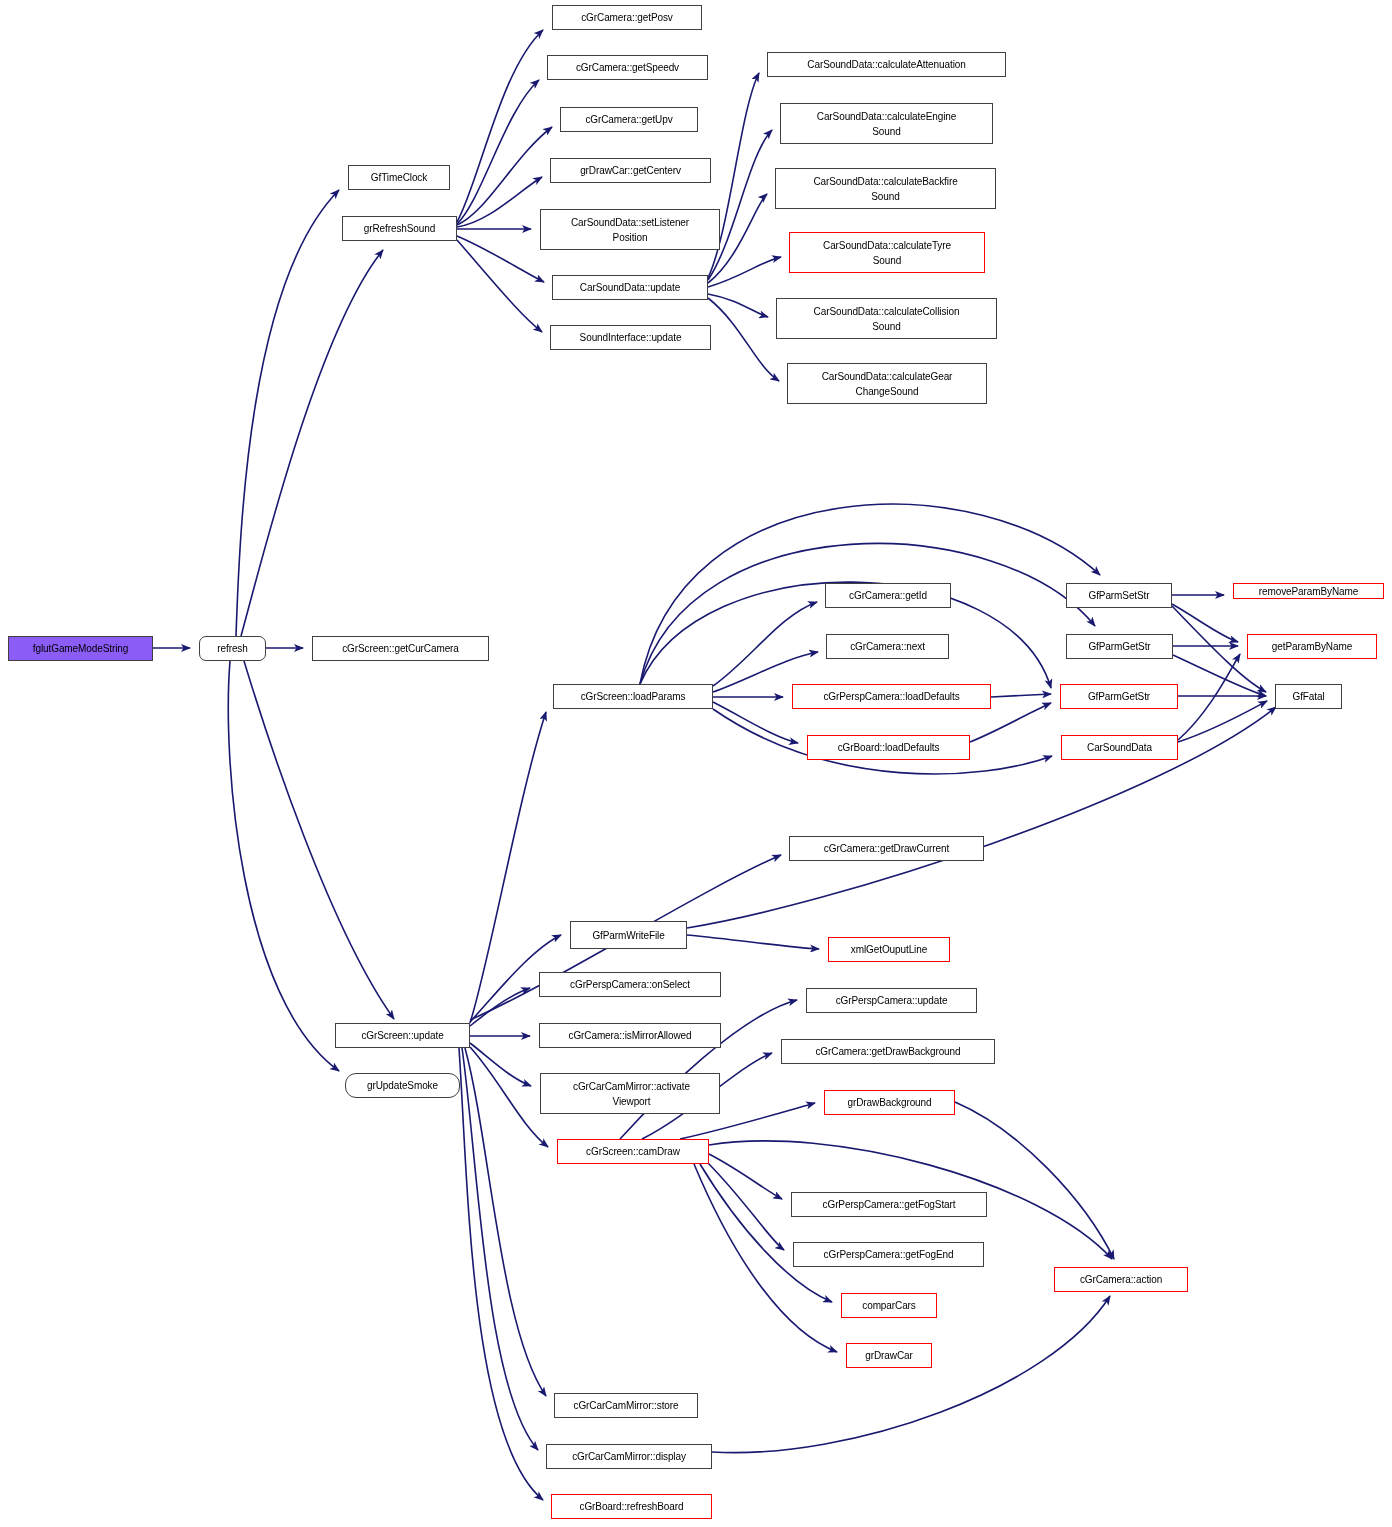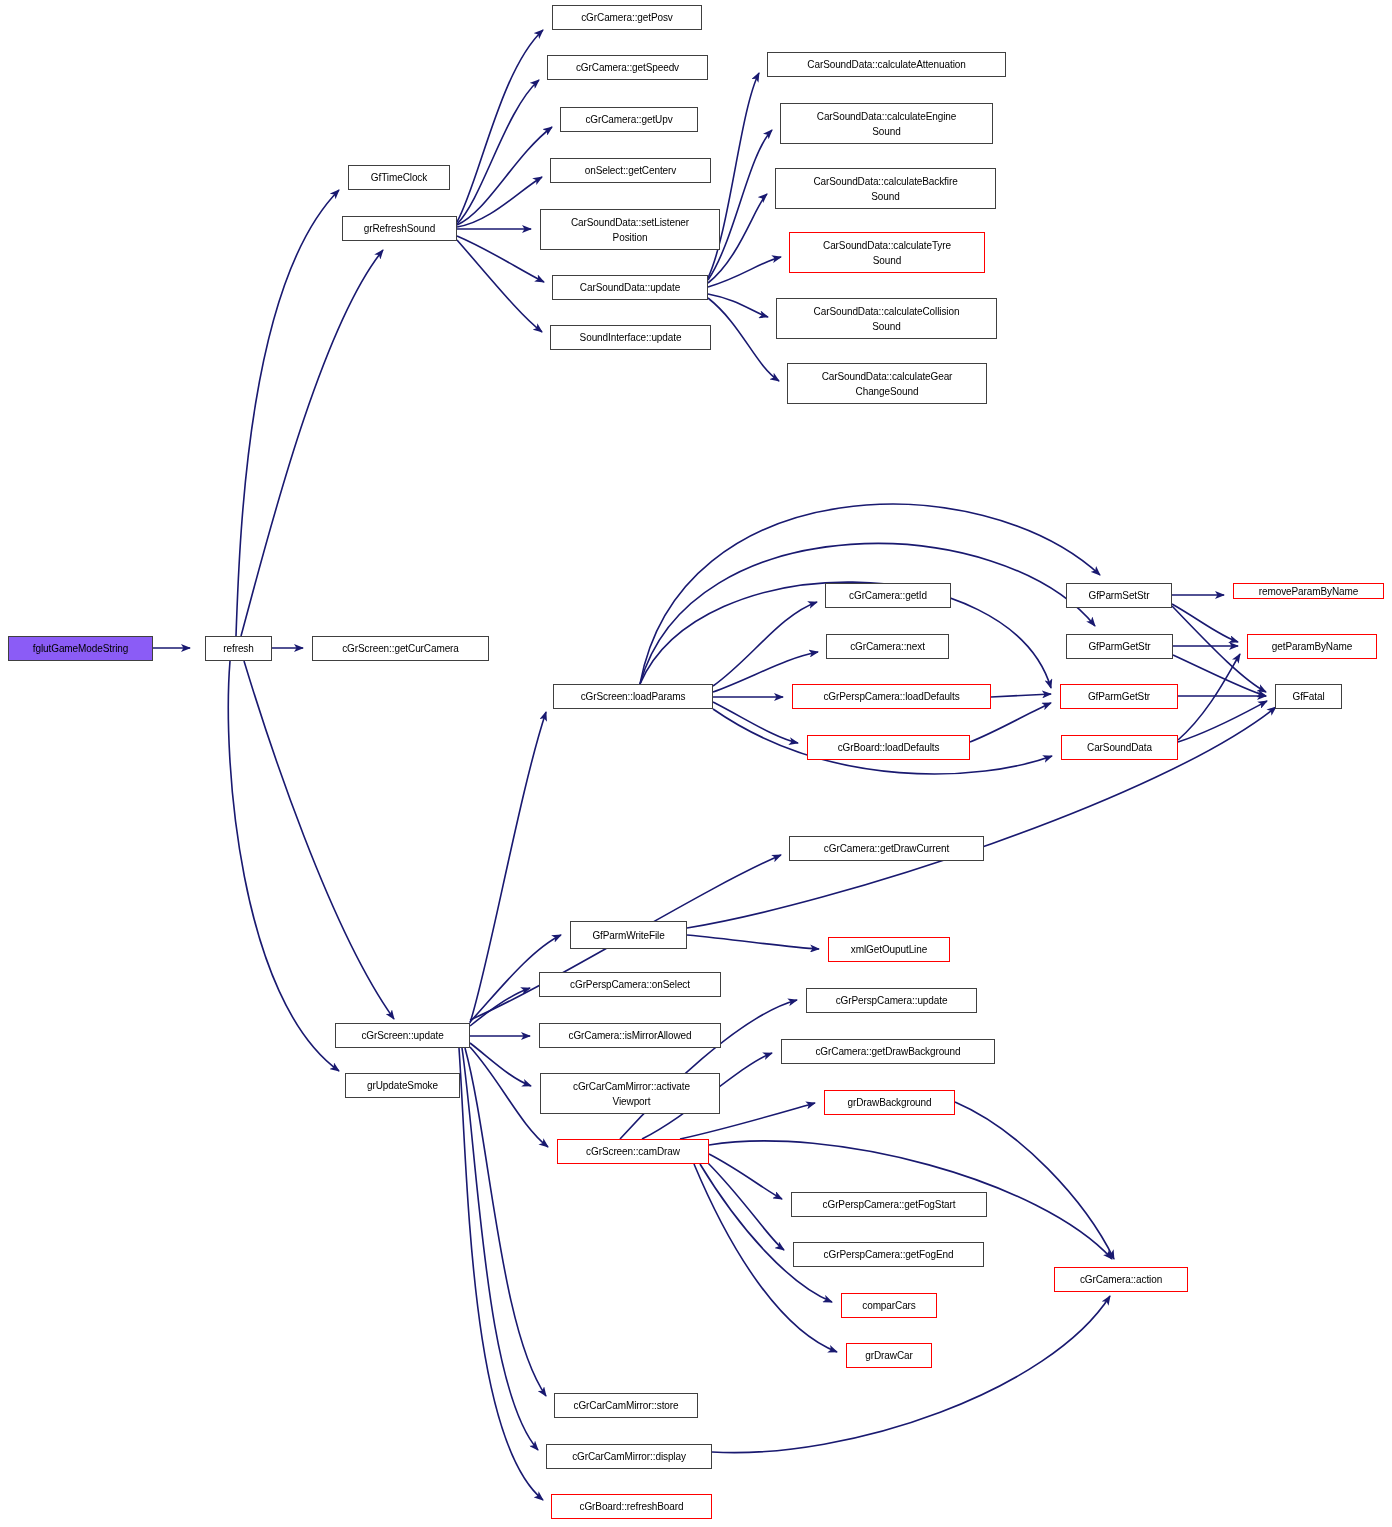--- a/index.html
+++ b/index.html
@@ -170,35 +170,35 @@
       <path d="M709,1145 C830,1125 1040,1180 1112,1259"></path>
 
       <path d="M955,1102 C1020,1130 1085,1200 1114,1259"></path>
 
       <path d="M712,1452 C850,1460 1050,1390 1110,1296"></path>
     </g>
   </svg>
 
   <div class="node root" style="left:8px; top:636px; width:145px; height:25px;">fglutGameModeString</div>
 
-  <div class="node" style="left:205px; top:636px; width:67px; height:25px;">refresh</div>
+  <div class="node" style="left:199px; top:636px; width:67px; height:25px;border-radius:7px;">refresh</div>
 
   <div class="node" style="left:312px; top:636px; width:177px; height:25px;">cGrScreen::getCurCamera</div>
 
   <div class="node" style="left:348px; top:165px; width:102px; height:25px;">GfTimeClock</div>
 
   <div class="node" style="left:342px; top:216px; width:115px; height:25px;">grRefreshSound</div>
 
   <div class="node" style="left:552px; top:5px; width:150px; height:25px;">cGrCamera::getPosv</div>
 
   <div class="node" style="left:547px; top:55px; width:161px; height:25px;">cGrCamera::getSpeedv</div>
 
   <div class="node" style="left:560px; top:107px; width:138px; height:25px;">cGrCamera::getUpv</div>
 
-  <div class="node" style="left:550px; top:158px; width:161px; height:25px;">onSelect::getCenterv</div>
+  <div class="node" style="left:550px; top:158px; width:161px; height:25px;">grDrawCar::getCenterv</div>
 
   <div class="node" style="left:540px; top:209px; width:180px; height:41px;">CarSoundData::setListener
 Position</div>
 
   <div class="node" style="left:552px; top:275px; width:156px; height:25px;">CarSoundData::update</div>
 
   <div class="node" style="left:550px; top:325px; width:161px; height:25px;">SoundInterface::update</div>
 
   <div class="node" style="left:767px; top:52px; width:239px; height:25px;">CarSoundData::calculateAttenuation</div>
 
@@ -238,21 +238,21 @@
   <div class="node red" style="left:1233px; top:583px; width:151px; height:16px;">removeParamByName</div>
 
   <div class="node red" style="left:1247px; top:634px; width:130px; height:25px;">getParamByName</div>
 
   <div class="node" style="left:1275px; top:684px; width:67px; height:25px;">GfFatal</div>
 
   <div class="node" style="left:789px; top:836px; width:195px; height:25px;">cGrCamera::getDrawCurrent</div>
 
   <div class="node" style="left:335px; top:1023px; width:135px; height:25px;">cGrScreen::update</div>
 
-  <div class="node" style="left:345px; top:1073px; width:115px; height:25px;">grUpdateSmoke</div>
+  <div class="node" style="left:345px; top:1073px; width:115px; height:25px;border-radius:11px;">grUpdateSmoke</div>
 
   <div class="node" style="left:570px; top:921px; width:117px; height:28px;">GfParmWriteFile</div>
 
   <div class="node red" style="left:828px; top:937px; width:122px; height:25px;">xmlGetOuputLine</div>
 
   <div class="node" style="left:539px; top:972px; width:182px; height:25px;">cGrPerspCamera::onSelect</div>
 
   <div class="node" style="left:539px; top:1023px; width:182px; height:25px;">cGrCamera::isMirrorAllowed</div>
 
   <div class="node" style="left:540px; top:1073px; width:180px; height:41px;padding-left:6px;">cGrCarCamMirror::activate

